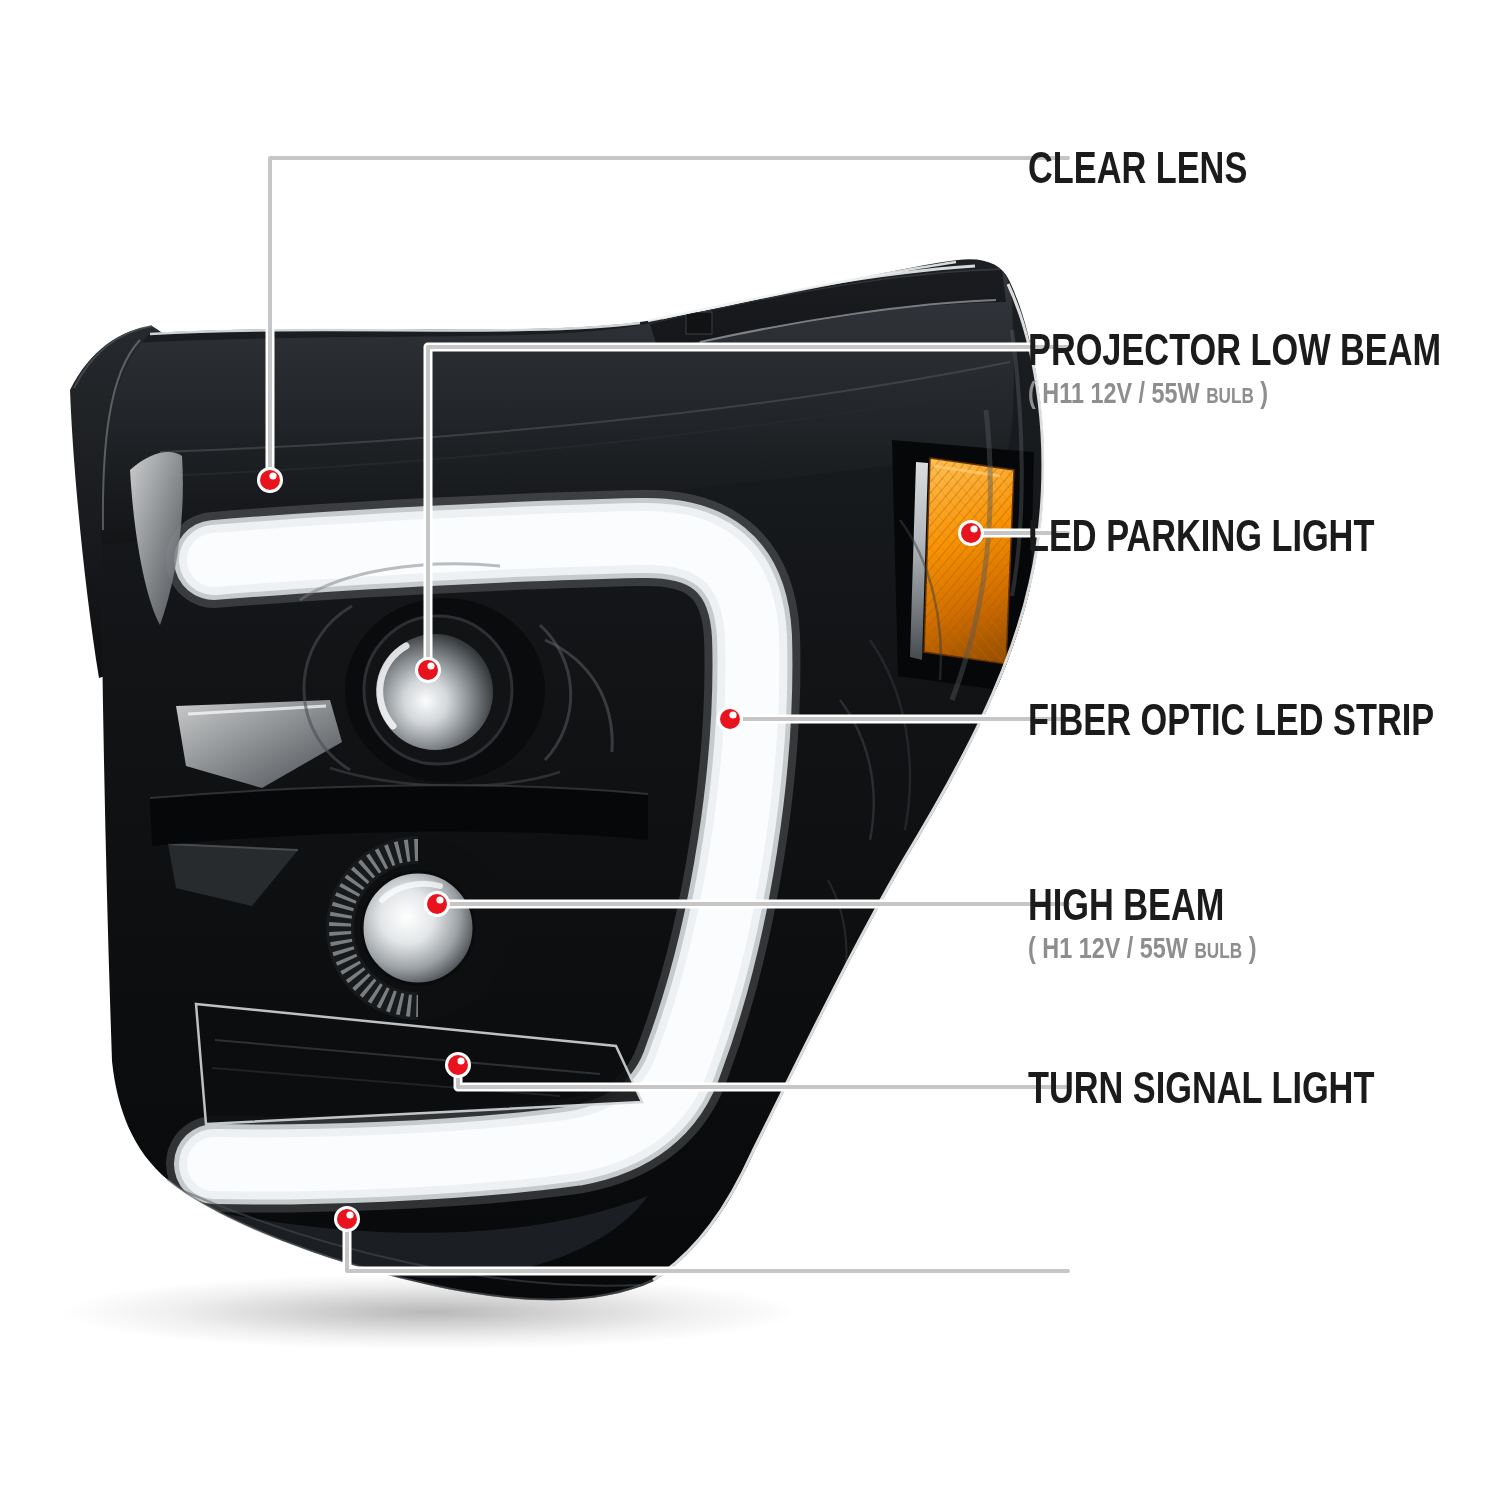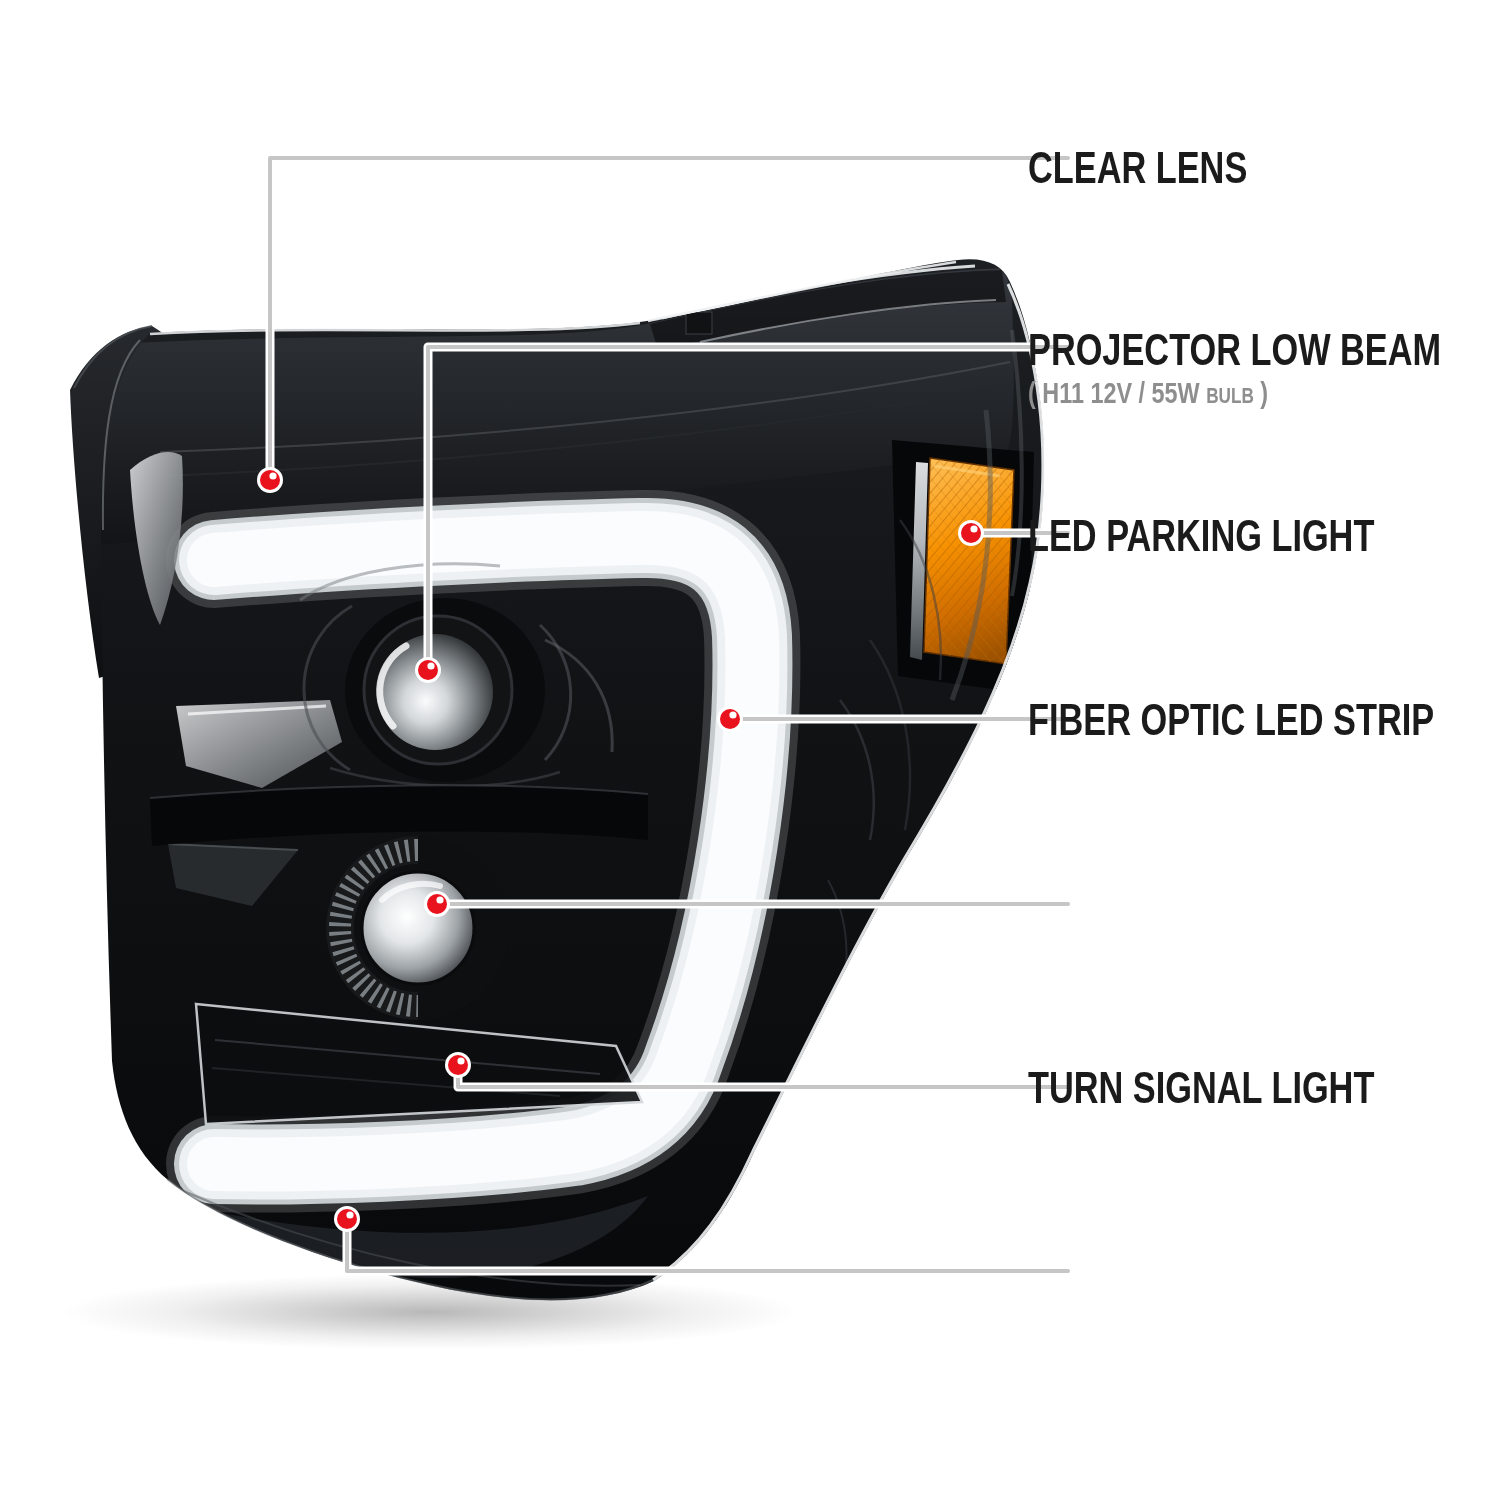--- a/index.html
+++ b/index.html
@@ -280,19 +280,27 @@
   </div>
 
   <div class="co" style="top:514px">
     <div class="co-main">LED PARKING LIGHT</div>
   </div>
 
   <div class="co" style="top:698px">
     <div class="co-main">FIBER OPTIC LED STRIP</div>
   </div>
 
+  <div class="co" style="top:883px">
+    <div class="co-main">HIGH BEAM</div>
+    <div class="co-spec">
+      <span>( H1 12V / 55W</span>
+      <span class="small">BULB</span>
+      <span>)</span>
+    </div>
+  </div>
 
   <div class="co" style="top:1066px">
     <div class="co-main">TURN SIGNAL LIGHT</div>
   </div>
 
 
 </div>
 
 </body></html>

